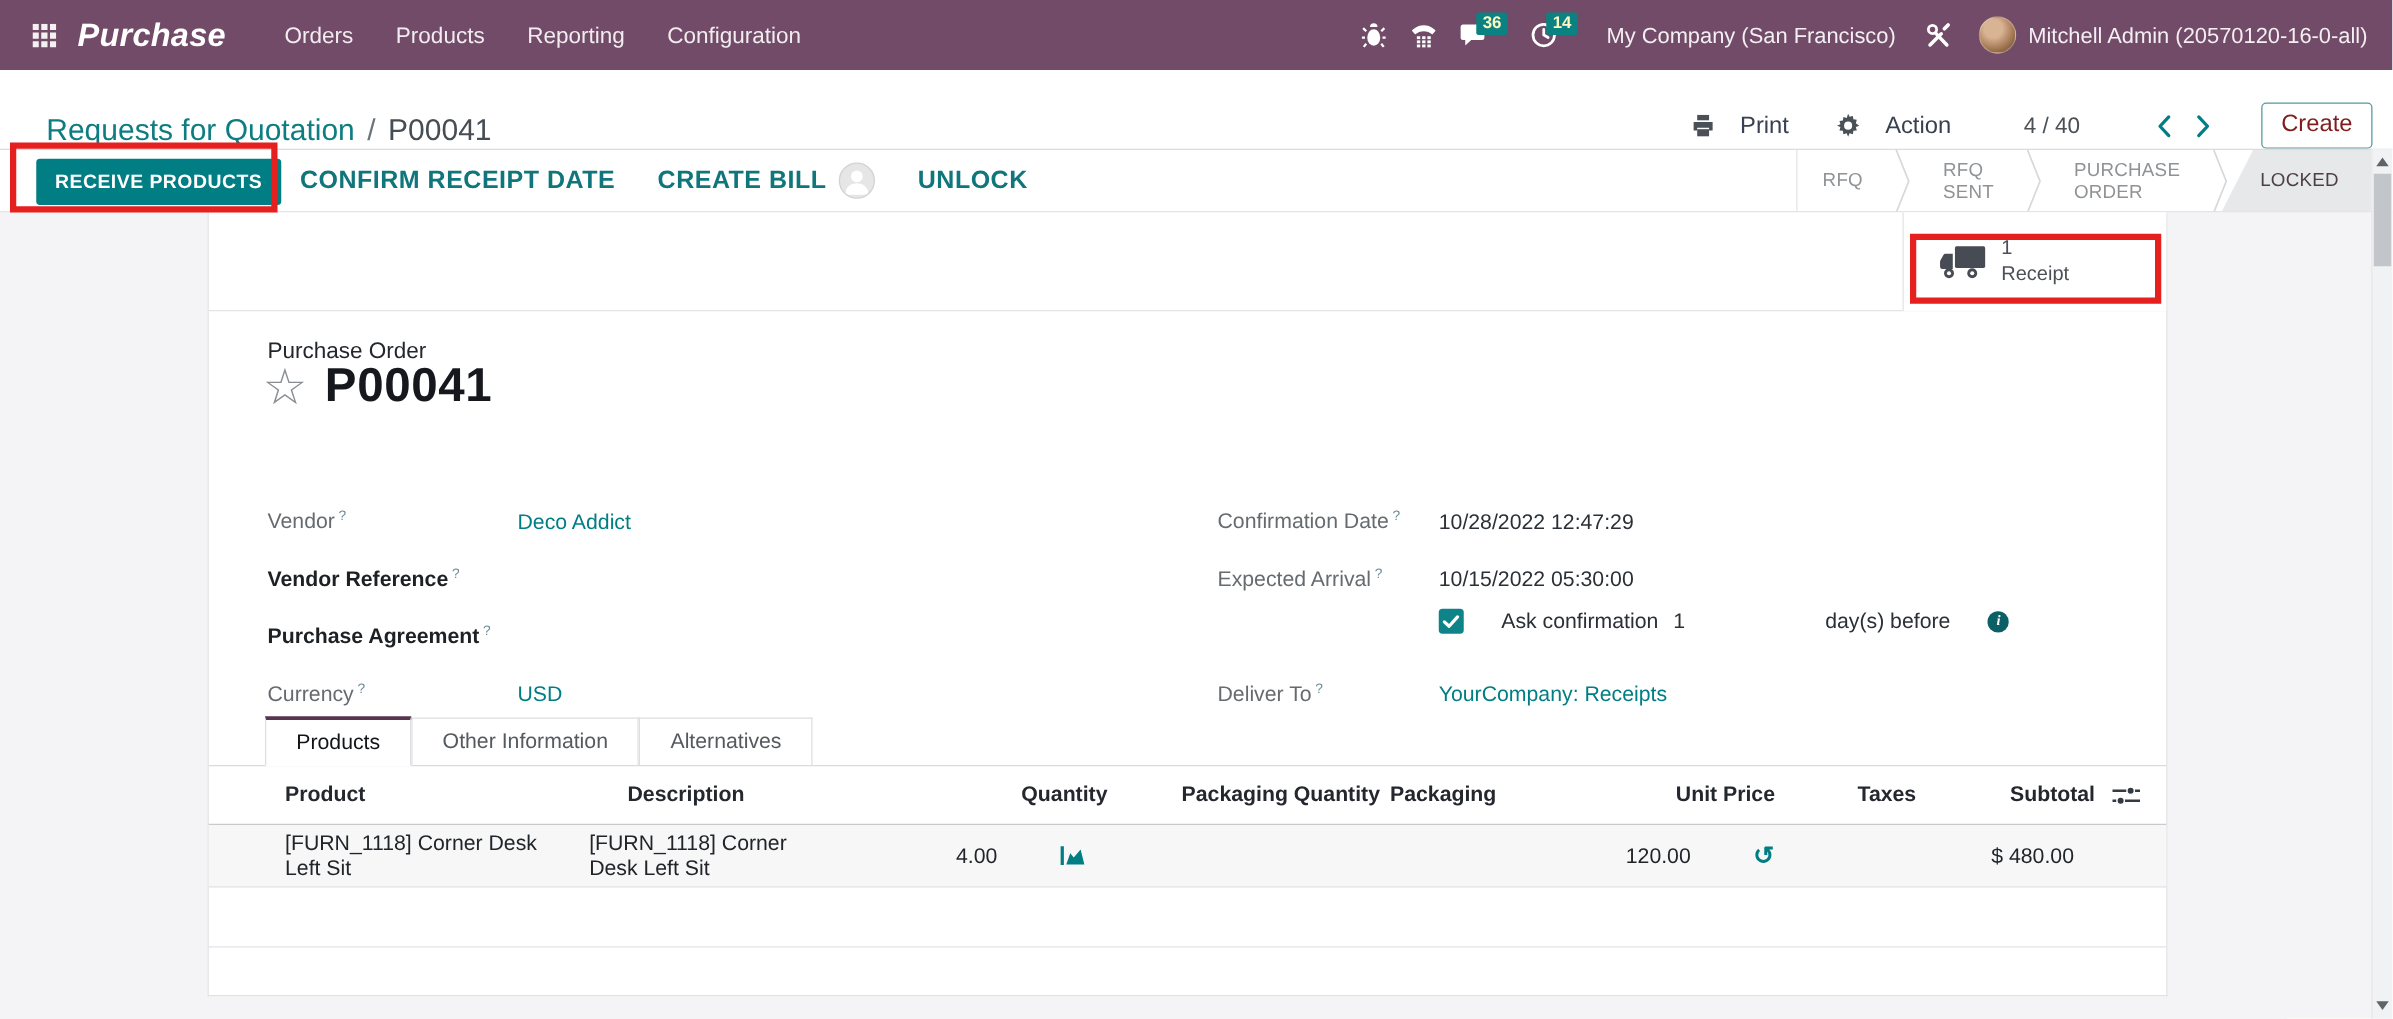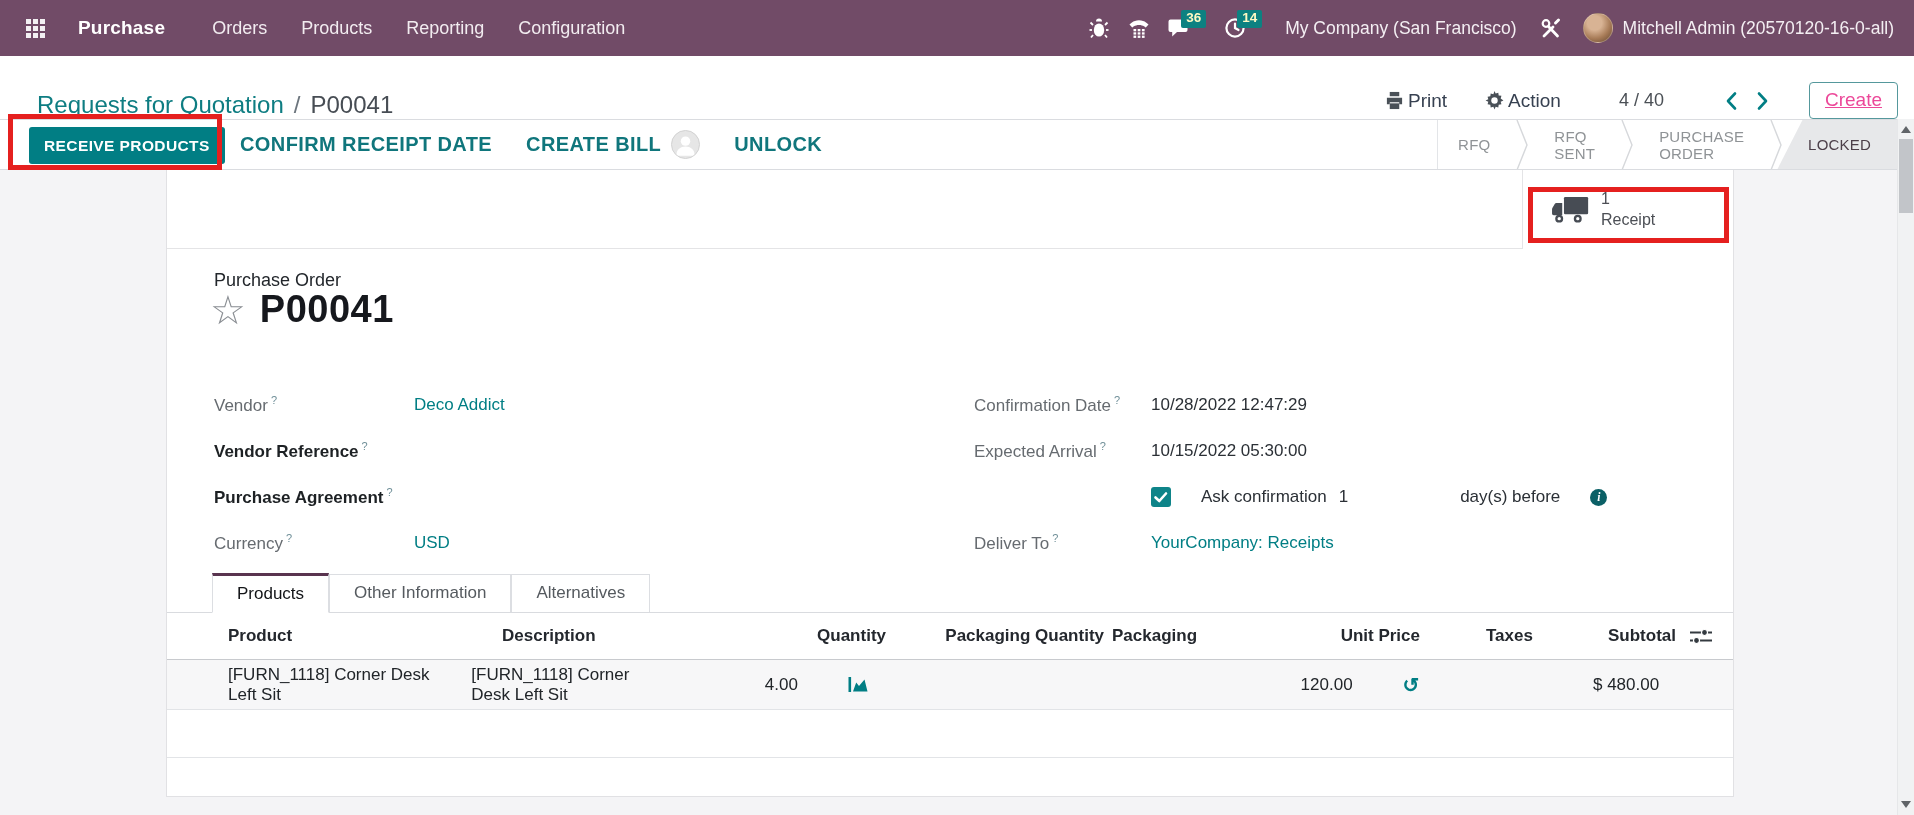--- a/index.html
+++ b/index.html
@@ -4,46 +4,46 @@
 <style>
   * { margin:0; padding:0; box-sizing:border-box; }
   html,body { width:1914px; height:815px; overflow:hidden; }
   body { position:relative; background:#fff; font-family:"Liberation Sans", sans-serif; color:#212529; }
 
   
   .navbar { position:absolute; top:0; left:0; width:1914px; height:56px; background:#714B67;
             display:flex; align-items:center; color:#fff; }
   .nav-left { display:flex; align-items:center; padding-left:18px; }
   .apps-btn { width:34px; height:34px; display:flex; align-items:center; justify-content:center; cursor:pointer; }
-  .brand { font-size:19px; font-weight:700; margin-left:26px; margin-right:30px; letter-spacing:.2px; }
+  .brand { font-size:26px; font-weight:700; margin-left:10px; margin-right:30px; letter-spacing:.2px;font-style:italic; }
   .nav-menu { font-size:18px; color:#f2ecf0; padding:0 17px; cursor:pointer; }
   .nav-right { margin-left:auto; display:flex; align-items:center; gap:0; padding-right:14px; }
   .nav-icon-btn { position:relative; width:40px; height:40px; display:flex; align-items:center; justify-content:center; cursor:pointer; }
   .nav-badge { position:absolute; top:2px; left:22px; background:#0c8181; color:#fef9c3; font-size:13.5px; font-weight:700;
                padding:1px 5px 2px; border-radius:2px; line-height:1.1; }
   .nav-text { font-size:17.5px; color:#f4eff3; padding:0 14px; cursor:pointer; white-space:nowrap; }
   .avatar { width:30px; height:30px; border-radius:50%; overflow:hidden; flex:0 0 auto; margin-left:12px;
             background:radial-gradient(circle at 38% 32%, #d8b394 0 28%, #a87c58 60%, #5f4129 100%); border:1px solid rgba(255,255,255,.25); }
   .user-name { font-size:17.5px; color:#f4eff3; padding:0 6px 0 10px; cursor:pointer; white-space:nowrap; }
 
   
   .cpanel { position:absolute; top:56px; left:0; width:1914px; height:63px; background:#fff;
             display:flex; align-items:flex-end; }
   .breadcrumb { display:flex; align-items:baseline; font-size:24px; padding-left:37px; white-space:nowrap; }
   .bc-parent { color:#0e7d82; cursor:pointer; }
   .bc-sep { color:#6c757d; padding:0 10px; }
   .bc-current { color:#474d54; }
   .cp-right { margin-left:auto; display:flex; align-items:center; padding-right:16px; }
-  .cp-btn { display:flex; align-items:center; gap:4px; font-size:19px; color:#374151; cursor:pointer; margin-left:38px; }
+  .cp-btn { display:flex; align-items:center; gap:20px; font-size:19px; color:#374151; cursor:pointer; margin-left:38px; }
   .pager { display:flex; align-items:center; margin-left:58px;gap:37px; }
   .pager-count { font-size:18px; color:#4b5056; }
   .pager-arrows { display:flex; align-items:center; gap:18px; margin-left:24px; }
   .pager-arrow { cursor:pointer; display:flex; }
-  .create-btn { margin-left:40px; border:1px solid #55989c; color:#ec4899; background:#fff; font-size:19px;
-                padding:6px 15px 7px; border-radius:4px; cursor:pointer; font-family:inherit;text-decoration:underline; }
+  .create-btn { margin-left:40px; border:1px solid #55989c; color:#7f1d1d; background:#fff; font-size:19px;
+                padding:6px 15px 7px; border-radius:4px; cursor:pointer; font-family:inherit; }
 
   
   .statusrow { position:absolute; top:119px; left:0; width:1914px; height:51px; background:#fff;
                border-top:1px solid #dadce0; border-bottom:1px solid #dadce0; }
   .btn-fill { position:absolute; left:29px; top:7px; height:37px; background:#017e84; color:#fff; border:none;
               font-size:15.5px; font-weight:700; letter-spacing:.4px; padding:0 15px; border-radius:3px; cursor:pointer; font-family:inherit; }
   .btn-flat-group { position:absolute; left:240px; top:0; height:100%; display:flex; align-items:center; gap:34px; }
   .btn-flat { background:none; border:none; color:#10767c; font-size:20px; font-weight:700; letter-spacing:.4px;
               cursor:pointer; font-family:inherit; display:flex; align-items:center; gap:10px; }
   .avatar-ph { width:29px; height:29px; border-radius:50%; background:#e6e6e6; border:1px solid #d2d2d2; overflow:hidden; display:inline-flex; }
@@ -71,21 +71,21 @@
   .smartbtn .txt { margin-left:12px; font-size:16px; color:#4c4f55; line-height:1.3; }
 
   .type-label { position:absolute; left:47px; top:100px; font-size:18px; color:#23272c; }
   .title-line { position:absolute; left:43px; top:118px; display:flex; align-items:center; }
   .star { font-size:40px; color:#8a8e93; line-height:1; cursor:pointer; font-weight:400; }
   .rec-name { font-size:38px; font-weight:700; color:#16181d; margin-left:14px; letter-spacing:.5px; }
 
   .fgroup { position:absolute; top:212px; }
   .fgroup.left { left:47px; width:600px; }
   .fgroup.right { left:807px; width:730px; }
-  .frow { display:flex; align-items:center; height:46px; font-size:17px; }
+  .frow { display:flex; align-items:flex-end; height:46px; font-size:17px; }
   .flabel { color:#666b70; }
   .flabel.bold { color:#1d2124; font-weight:700; }
   .fgroup.left .flabel-box { width:200px; flex:0 0 200px; }
   .fgroup.right .flabel-box { width:177px; flex:0 0 177px; }
   .fvalue { color:#2b3036; }
   .fvalue.link { color:#017e84; cursor:pointer; }
   .help { font-size:11px; color:#6f8f98; vertical-align:super; margin-left:3px; }
   .chkrow { display:flex; align-items:center; }
   .checkbox { width:20px; height:20px; border-radius:3px; background:#0e8489; display:inline-flex; align-items:center;
               justify-content:center; cursor:pointer; flex:0 0 auto; }

